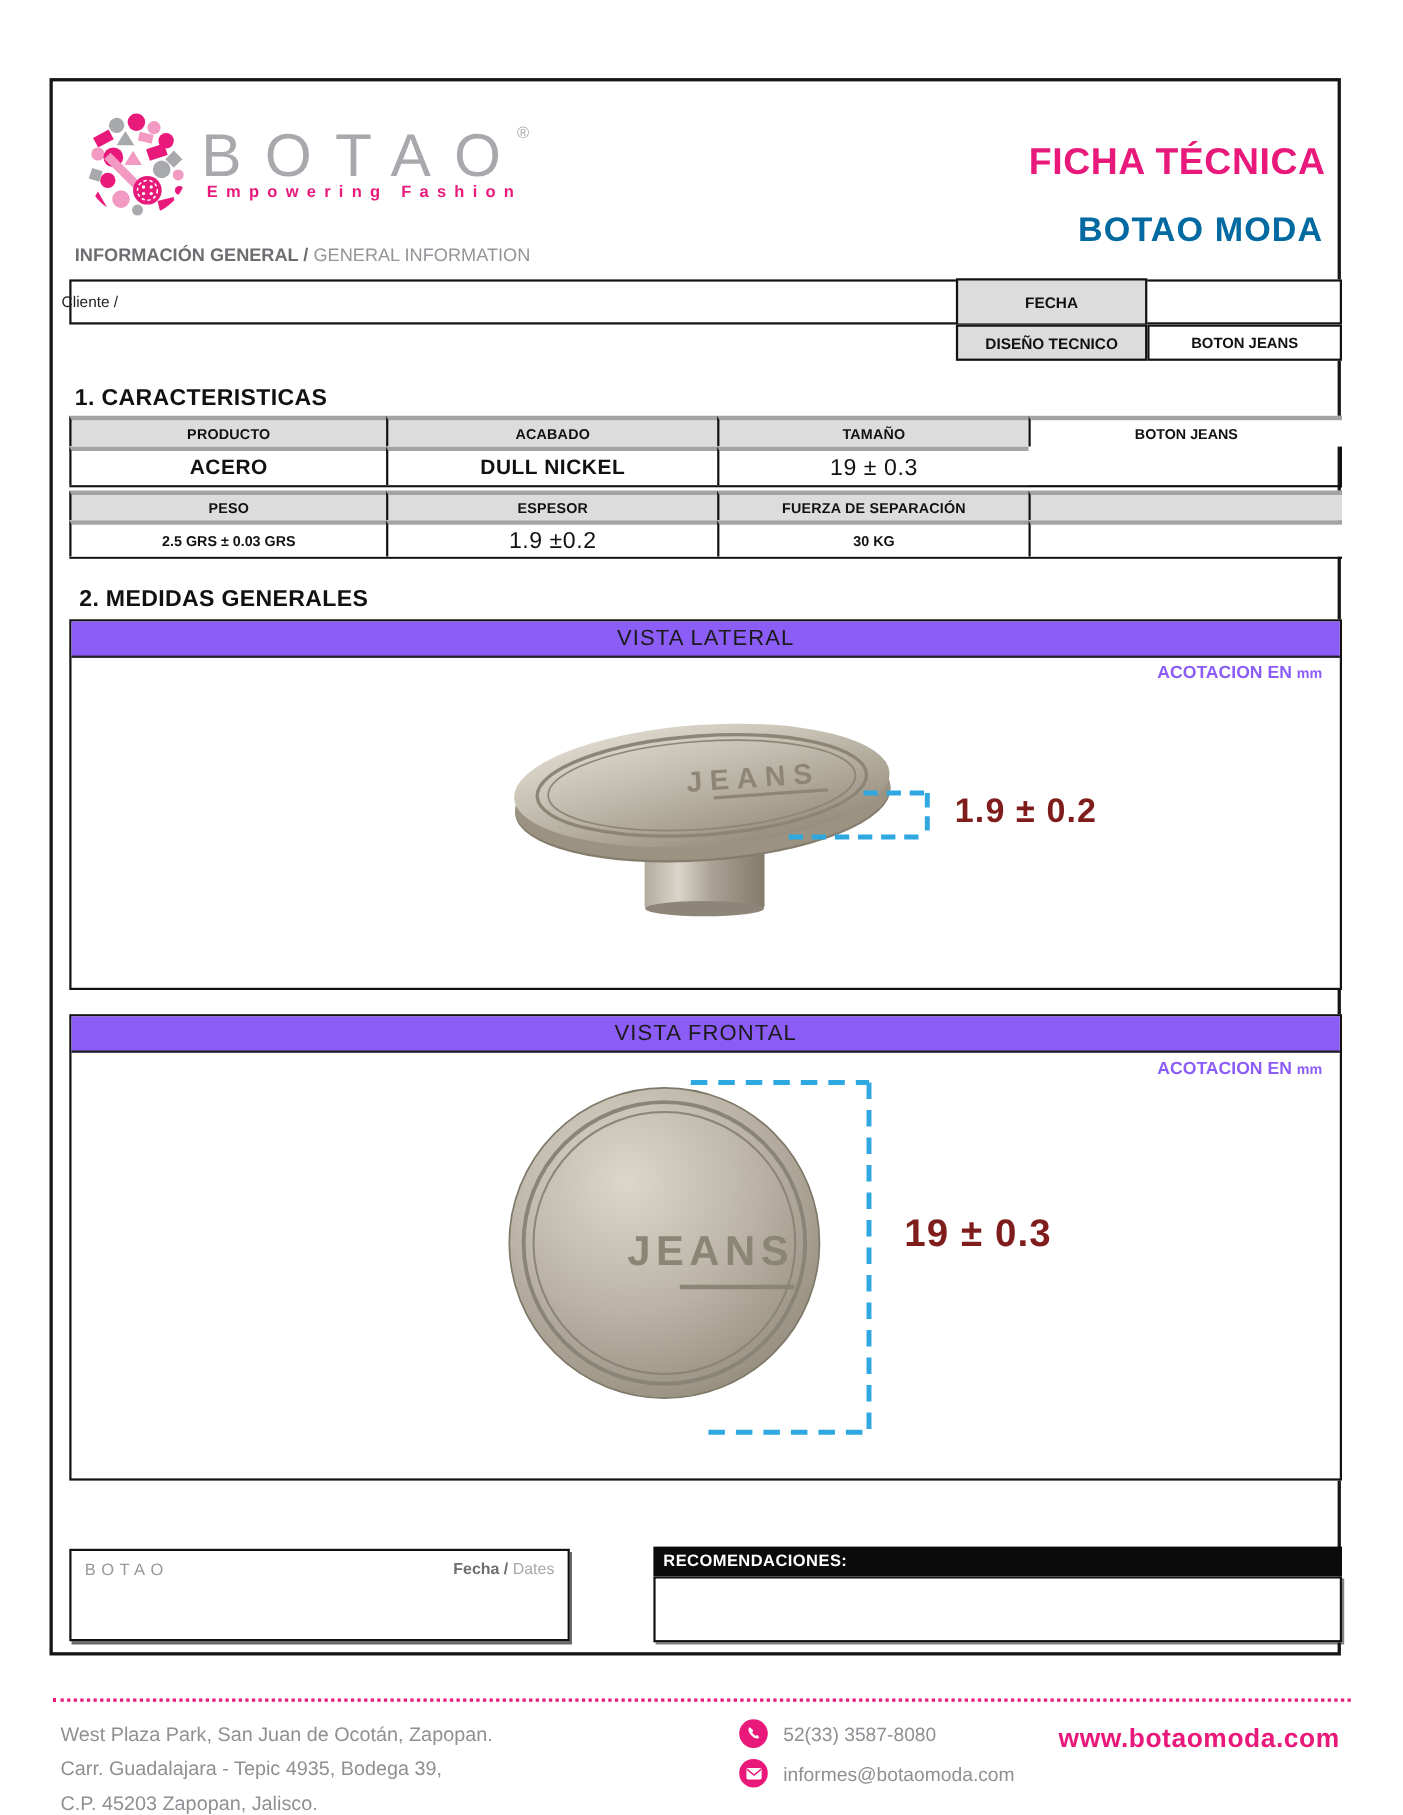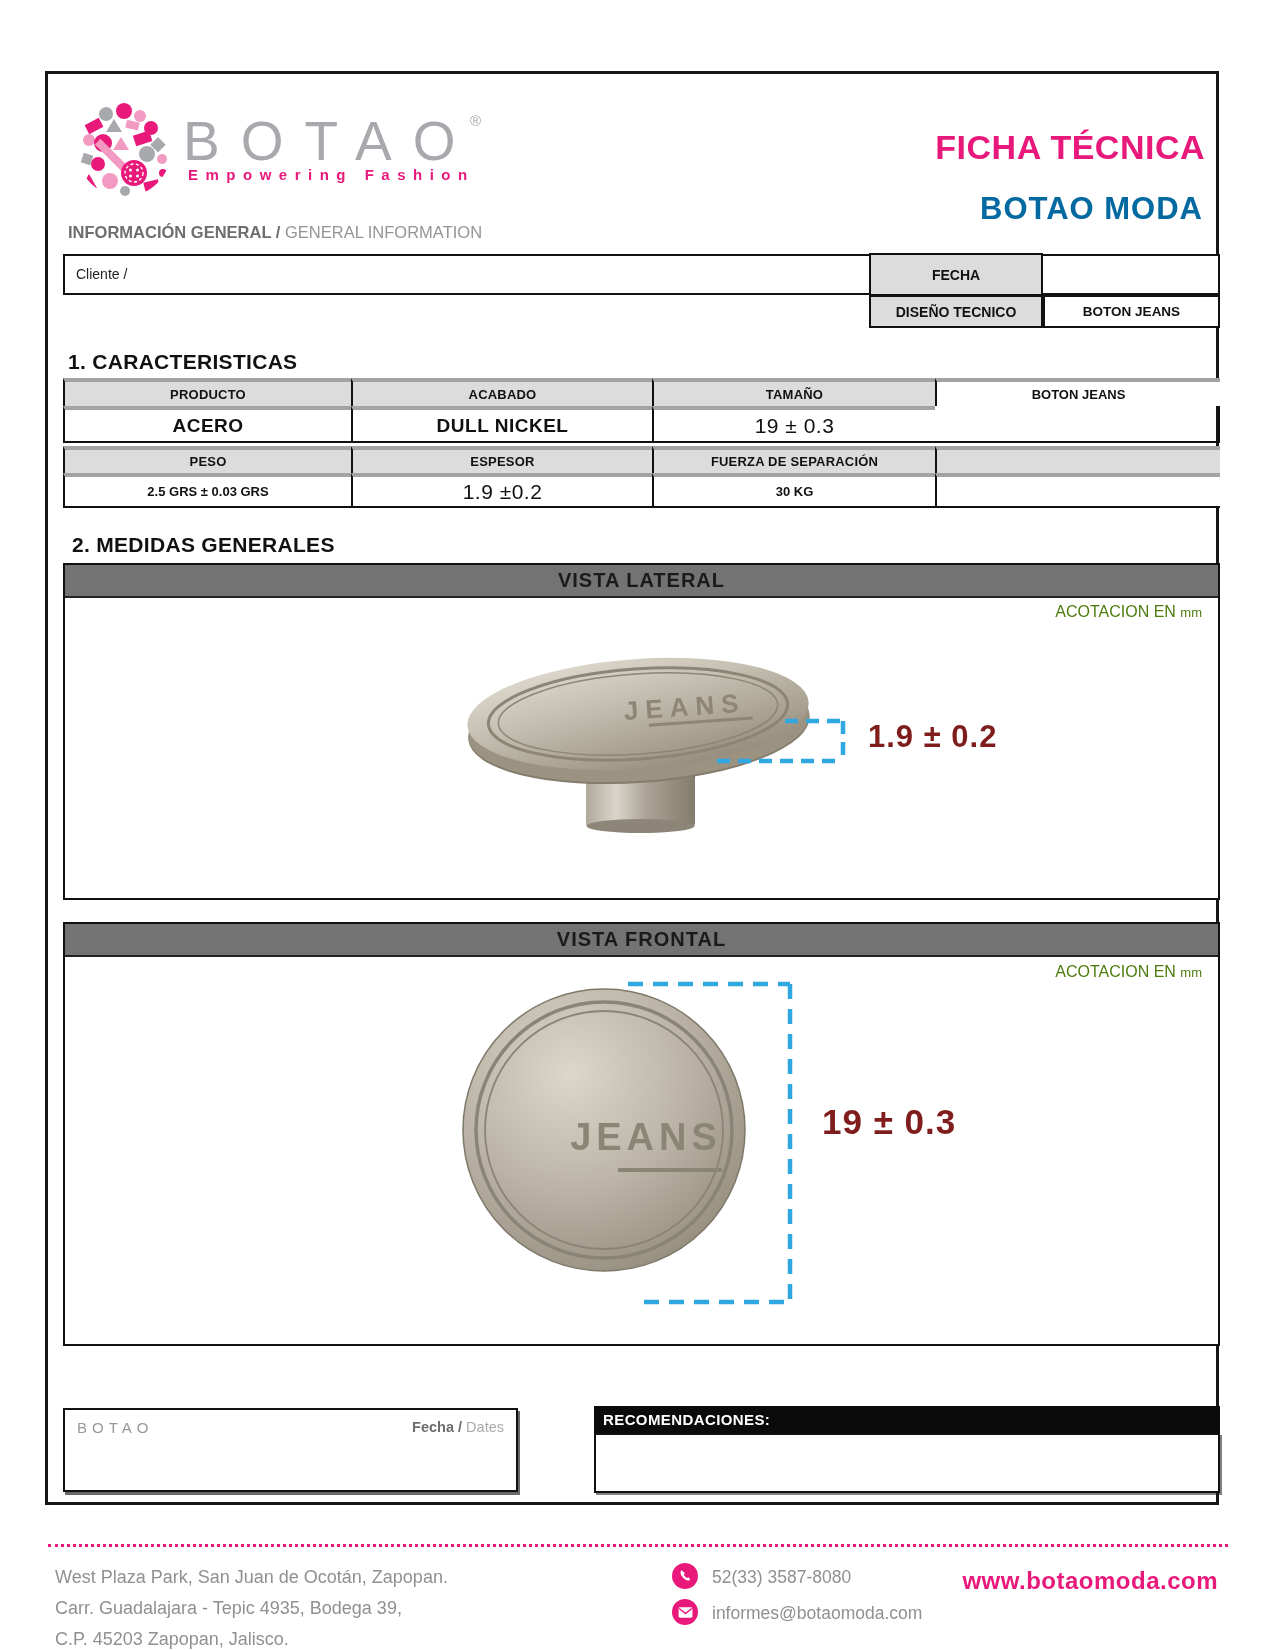--- a/index.html
+++ b/index.html
@@ -15,21 +15,21 @@
   .logo-reg{left:470px;top:98px;font-size:15px;color:#A7A9AC;font-weight:400;}
   .logo-tagline{left:188px;top:152px;font-size:15px;font-weight:700;color:#E8197B;letter-spacing:7.5px;}
   .doc-title{right:70px;top:114px;font-size:34px;font-weight:700;color:#E8197B;letter-spacing:.5px;}
   .doc-subtitle{right:72px;top:177px;font-size:31px;font-weight:700;color:#0369a1;letter-spacing:1px;}
   .info-title{left:68px;top:209px;font-size:16.5px;}
   .info-title .main{font-weight:700;color:#6D6E71;}
   .info-title .sub{font-weight:400;color:#939598;}
 
   
   .cliente-box{left:63px;top:240px;width:1157px;height:41px;border:2px solid #111;box-sizing:border-box;background:#fff;}
-  .cliente-label{left:76px;top:252px;font-size:14px;color:#222;}
+  .cliente-label{left:56px;top:252px;font-size:14px;color:#222;}
   .cell{display:flex;align-items:center;justify-content:center;box-sizing:border-box;}
   .fecha-cell{left:869px;top:239px;width:174px;height:43px;background:#DCDCDC;border:2px solid #111;font-size:14px;font-weight:700;}
   .fecha-value{left:1045px;top:242px;width:173px;height:37px;}
   .diseno-cell{left:869px;top:281px;width:174px;height:33px;background:#DCDCDC;border:2px solid #111;font-size:14px;font-weight:700;}
   .diseno-value{left:1043px;top:281px;width:177px;height:33px;border:2px solid #111;background:#fff;font-size:13.5px;font-weight:700;}
 
   
   .h-section{font-size:21px;font-weight:700;color:#111;letter-spacing:.3px;}
 
   
@@ -39,23 +39,23 @@
   .t2{top:432px;grid-template-rows:27px 33px;}
   .ctable>div{border-left:2px solid #111;border-top:4px solid #a3a3a3;display:flex;align-items:center;justify-content:center;box-sizing:border-box;background:#fff;}
   .ctable .hd{background:#DCDCDC;font-size:13px;font-weight:700;letter-spacing:.2px;}
   .v-sm{font-size:13px;font-weight:700;}
   .v-lg{font-size:21px;font-weight:400;letter-spacing:.5px;}
 
   
   .vista-box{left:63px;width:1157px;border:2px solid #111;box-sizing:border-box;background:#fff;}
   .vb-lateral{top:549px;height:337px;}
   .vb-frontal{top:908px;height:424px;}
-  .vista-bar{height:31px;background:#737373;border-bottom:2px solid #222;display:flex;align-items:center;justify-content:center;
-             font-size:20px;font-weight:700;color:#1a1a1a;letter-spacing:1px;}
-  .acotacion{right:16px;font-size:16px;font-weight:400;color:#4d7c0f;text-align:center;}
+  .vista-bar{height:31px;background:#8b5cf6;border-bottom:2px solid #222;display:flex;align-items:center;justify-content:center;
+             font-size:20px;font-weight:400;color:#1a1a1a;letter-spacing:1px;}
+  .acotacion{right:16px;font-size:16px;font-weight:700;color:#8b5cf6;text-align:center;}
   .acotacion .unit{font-size:13px;}
   .acot-lat{top:38px;}  .acot-fro{top:39px;}
   .dim-text{font-size:31px;font-weight:700;color:#7f1d1d;letter-spacing:1px;}
   .dim-lateral{left:868px;top:705px;}
   .dim-frontal{left:822px;top:1088px;font-size:35px;}
 
   
   .sig-box{left:63px;top:1394px;width:455px;height:84px;border:2.5px solid #111;box-sizing:border-box;background:#fff;box-shadow:2px 3px 0 rgba(25,25,25,.65);}
   .sig-brand{left:12px;top:9px;font-size:15px;font-weight:500;color:#96989B;letter-spacing:5px;position:absolute;}
   .sig-fecha{right:12px;top:9px;font-size:14.5px;position:absolute;}

